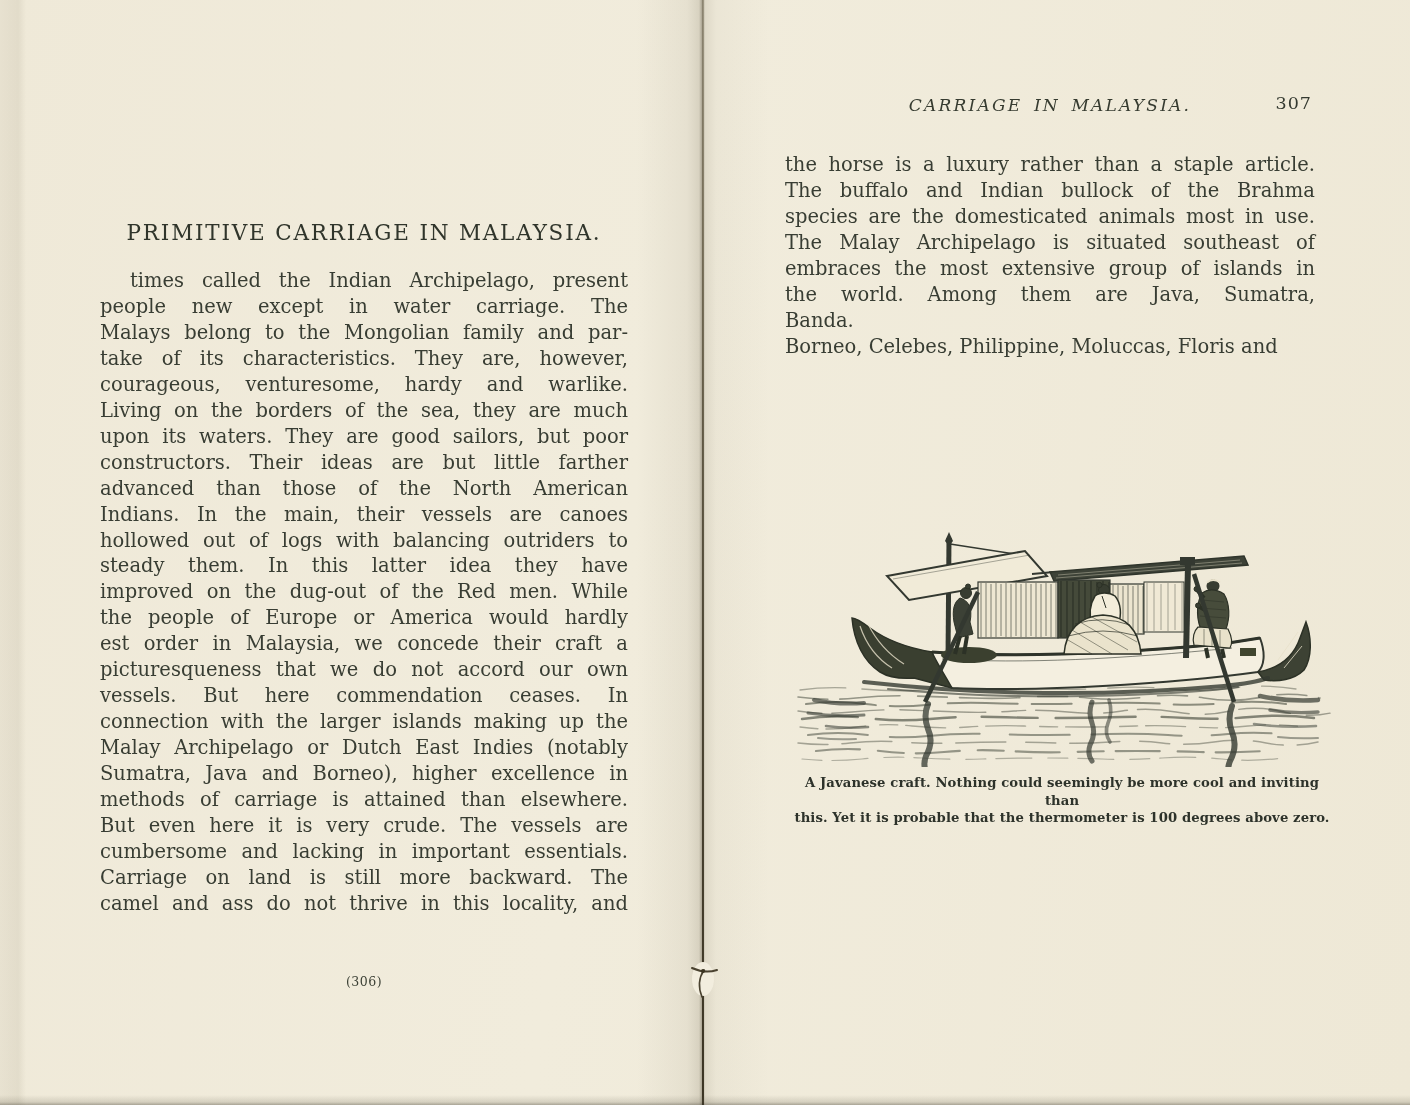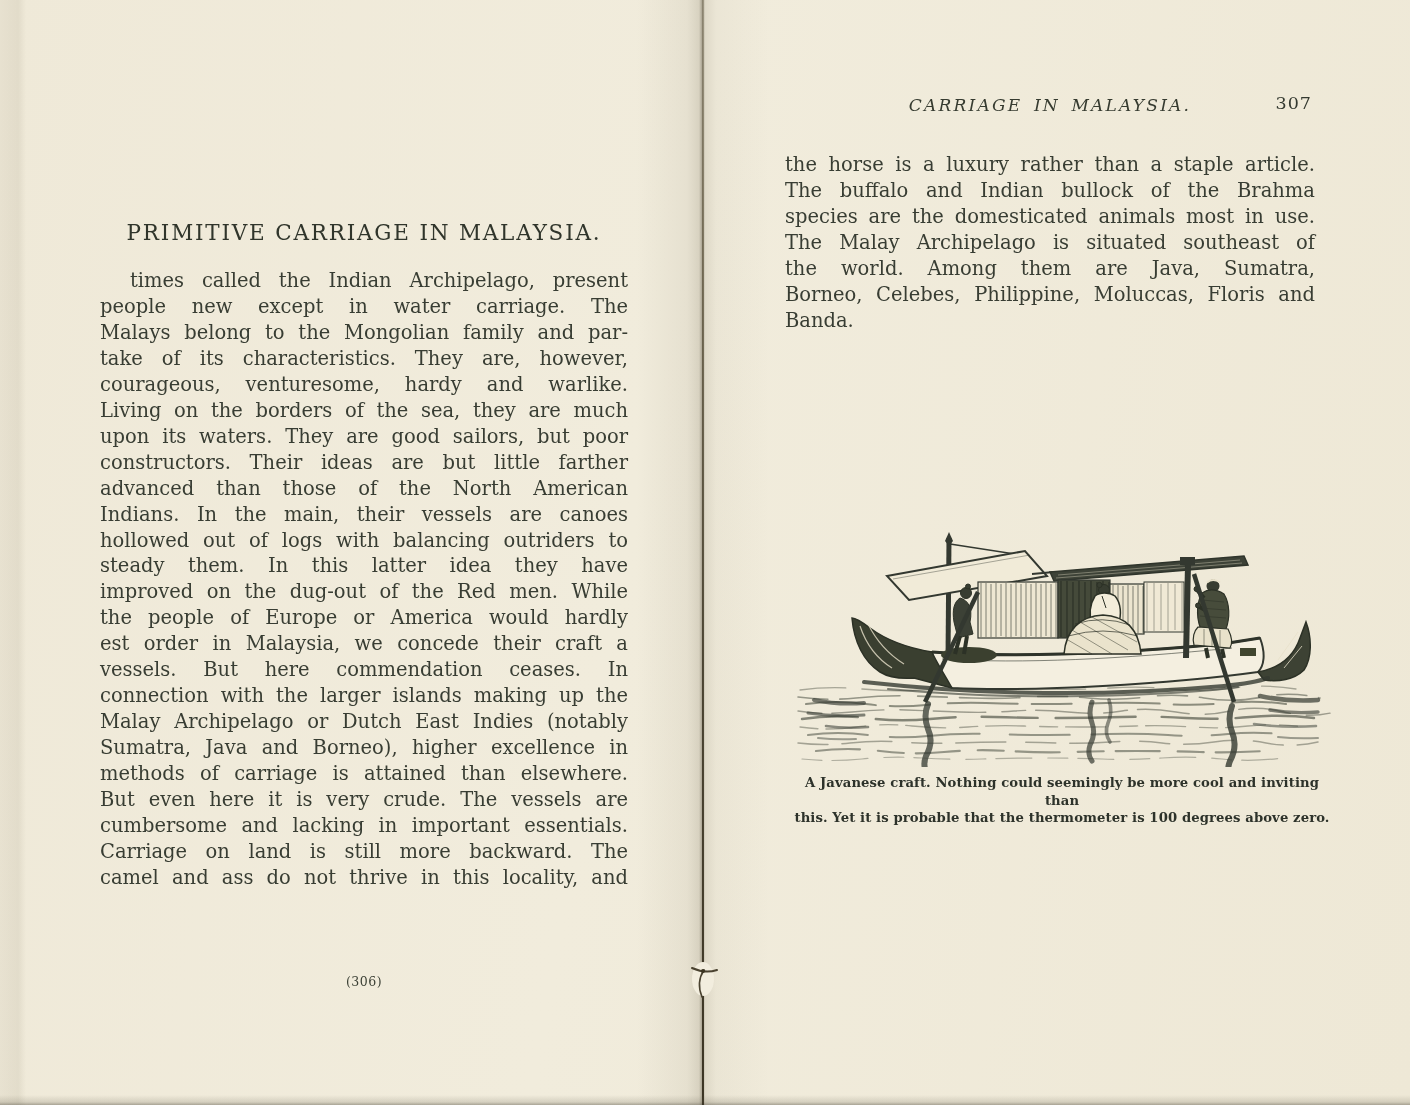--- a/index.html
+++ b/index.html
@@ -120,20 +120,21 @@
         <div class="line">Living on the borders of the sea, they are much</div>
         <div class="line">upon its waters. They are good sailors, but poor</div>
         <div class="line">constructors. Their ideas are but little farther</div>
         <div class="line">advanced than those of the North American</div>
         <div class="line">Indians. In the main, their vessels are canoes</div>
         <div class="line">hollowed out of logs with balancing outriders to</div>
         <div class="line">steady them. In this latter idea they have</div>
         <div class="line">improved on the dug-out of the Red men. While</div>
         <div class="line">the people of Europe or America would hardly</div>
         <div class="line">est order in Malaysia, we concede their craft a</div>
+        <div class="line">picturesqueness that we do not accord our own</div>
         <div class="line">vessels. But here commendation ceases. In</div>
         <div class="line">connection with the larger islands making up the</div>
         <div class="line">Malay Archipelago or Dutch East Indies (notably</div>
         <div class="line">Sumatra, Java and Borneo), higher excellence in</div>
         <div class="line">methods of carriage is attained than elsewhere.</div>
         <div class="line">But even here it is very crude. The vessels are</div>
         <div class="line">cumbersome and lacking in important essentials.</div>
         <div class="line">Carriage on land is still more backward. The</div>
         <div class="line">camel and ass do not thrive in this locality, and</div>
       </div>
@@ -150,23 +151,24 @@
   </svg>
 
   <div>
     <div class="running-head">CARRIAGE IN MALAYSIA.</div>
     <div class="page-number">307</div>
     <div class="body-col right-col">
         <div class="line">the horse is a luxury rather than a staple article.</div>
         <div class="line">The buffalo and Indian bullock of the Brahma</div>
         <div class="line">species are the domesticated animals most in use.</div>
         <div class="line">The Malay Archipelago is situated southeast of</div>
+        <div class="line">embraces the most extensive group of islands in</div>
         <div class="line">the world. Among them are Java, Sumatra,</div>
+        <div class="line">Banda.</div>
         <div class="line">Borneo, Celebes, Philippine, Moluccas, Floris and</div>
-        <div class="line">Banda.</div>
       </div>
 
     <figure class="illustration">
       <svg viewBox="0 0 540 237" width="540" height="237">
 
         <g stroke="#3a3f33" fill="none" stroke-linecap="round">
           <path d="M8,160 q30,-4 62,-1 t62,1 t62,-2 t62,1 t62,-1 t62,1 t62,-1 t62,1" stroke-width="1.3" opacity="0.4" stroke-dasharray="46 16 70 22"></path>
           <path d="M6,167 q28,4 58,1 t58,-2 t58,2 t58,-1 t58,1 t58,-1 t58,1 t58,-1 t58,1" stroke-width="1.6" opacity="0.5" stroke-dasharray="30 12 60 18"></path>
           <path d="M14,174 q30,-4 60,0 t60,1 t60,-2 t60,1 t60,-1 t60,1 t60,-1 t60,1" stroke-width="2" opacity="0.55" stroke-dasharray="70 14 40 18"></path>
           <path d="M6,181 q26,4 54,1 t54,-2 t54,2 t54,-1 t54,1 t54,-1 t54,1 t54,-1 t54,1 t54,-1" stroke-width="1.4" opacity="0.45" stroke-dasharray="24 10 52 16"></path>

